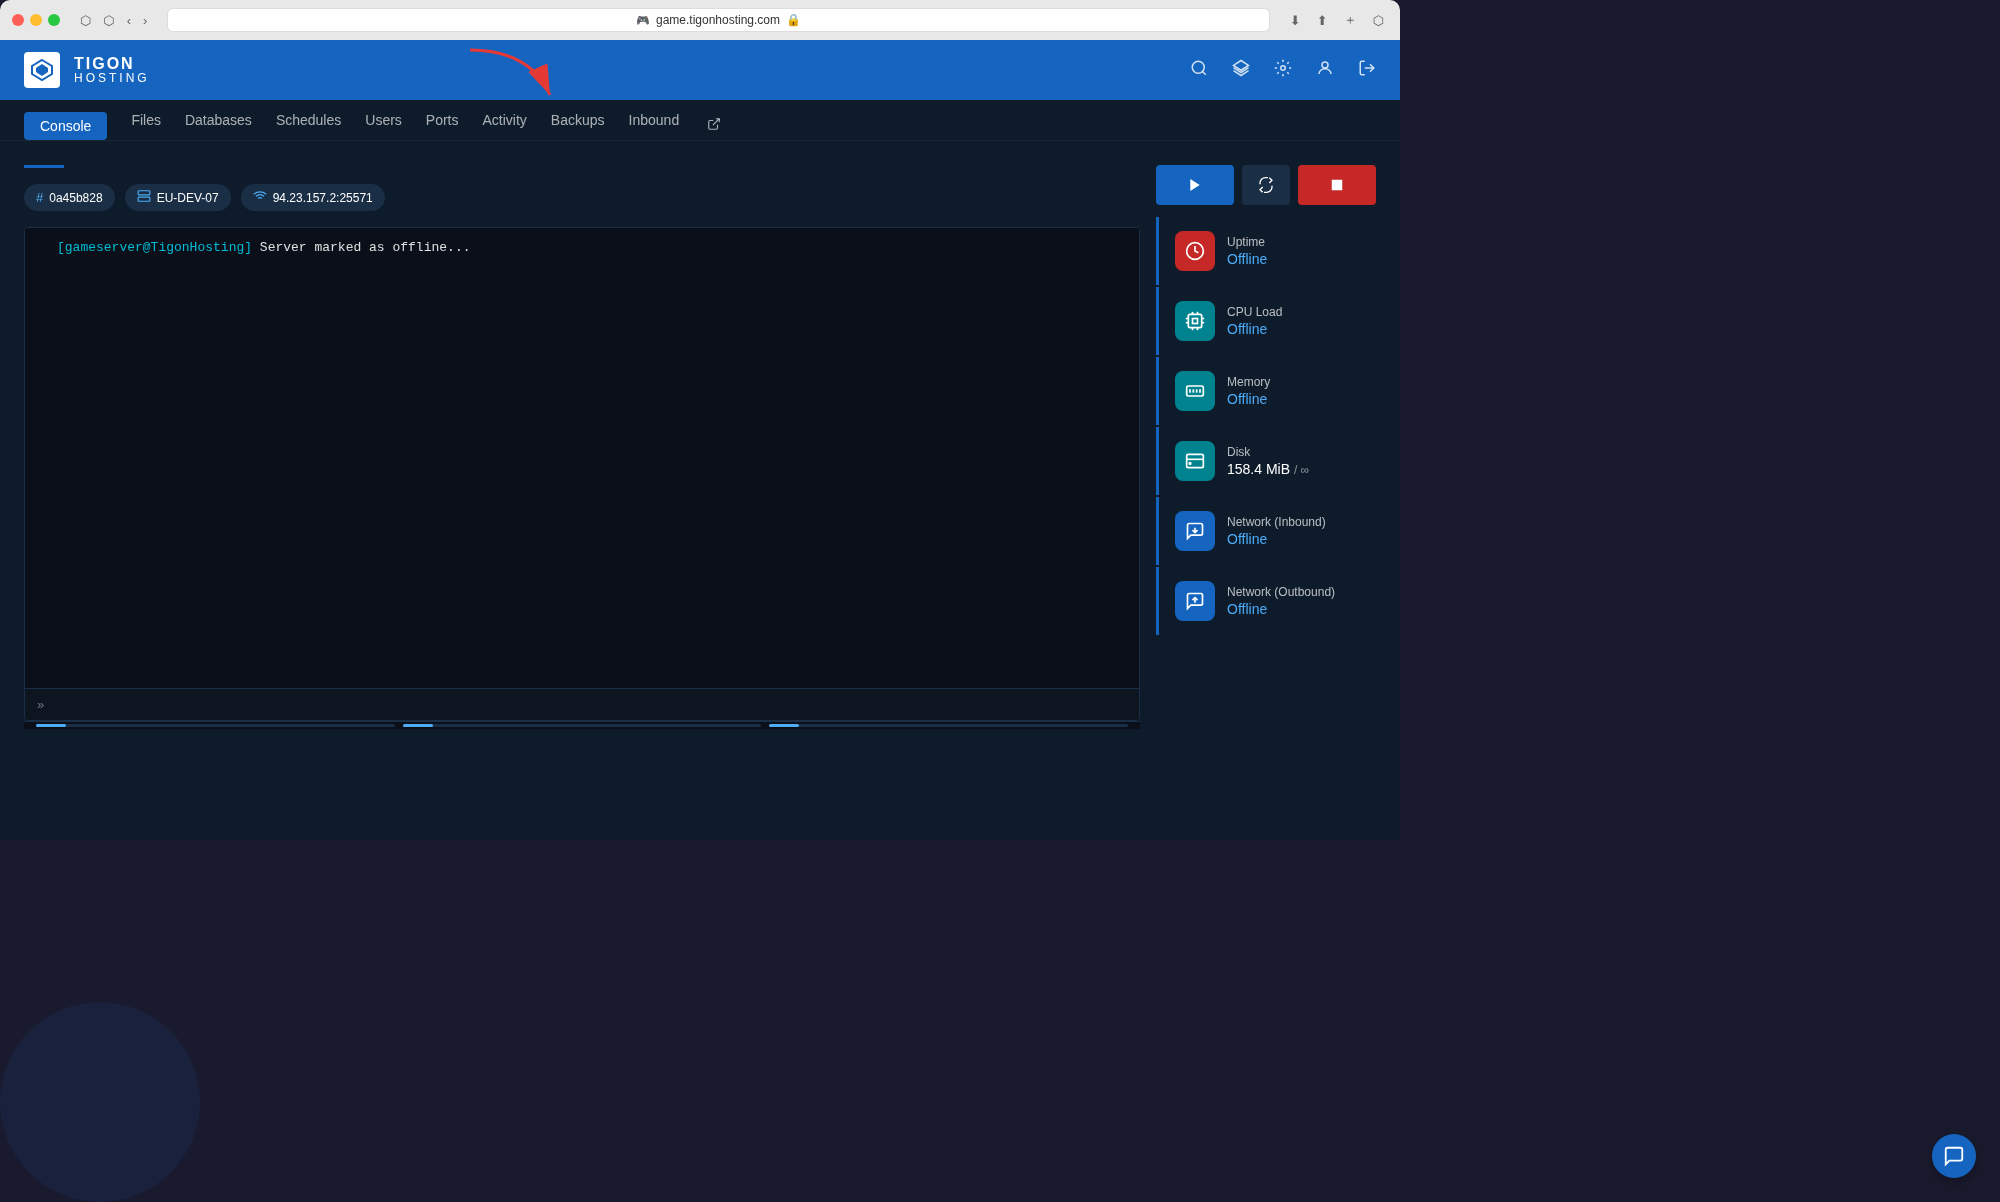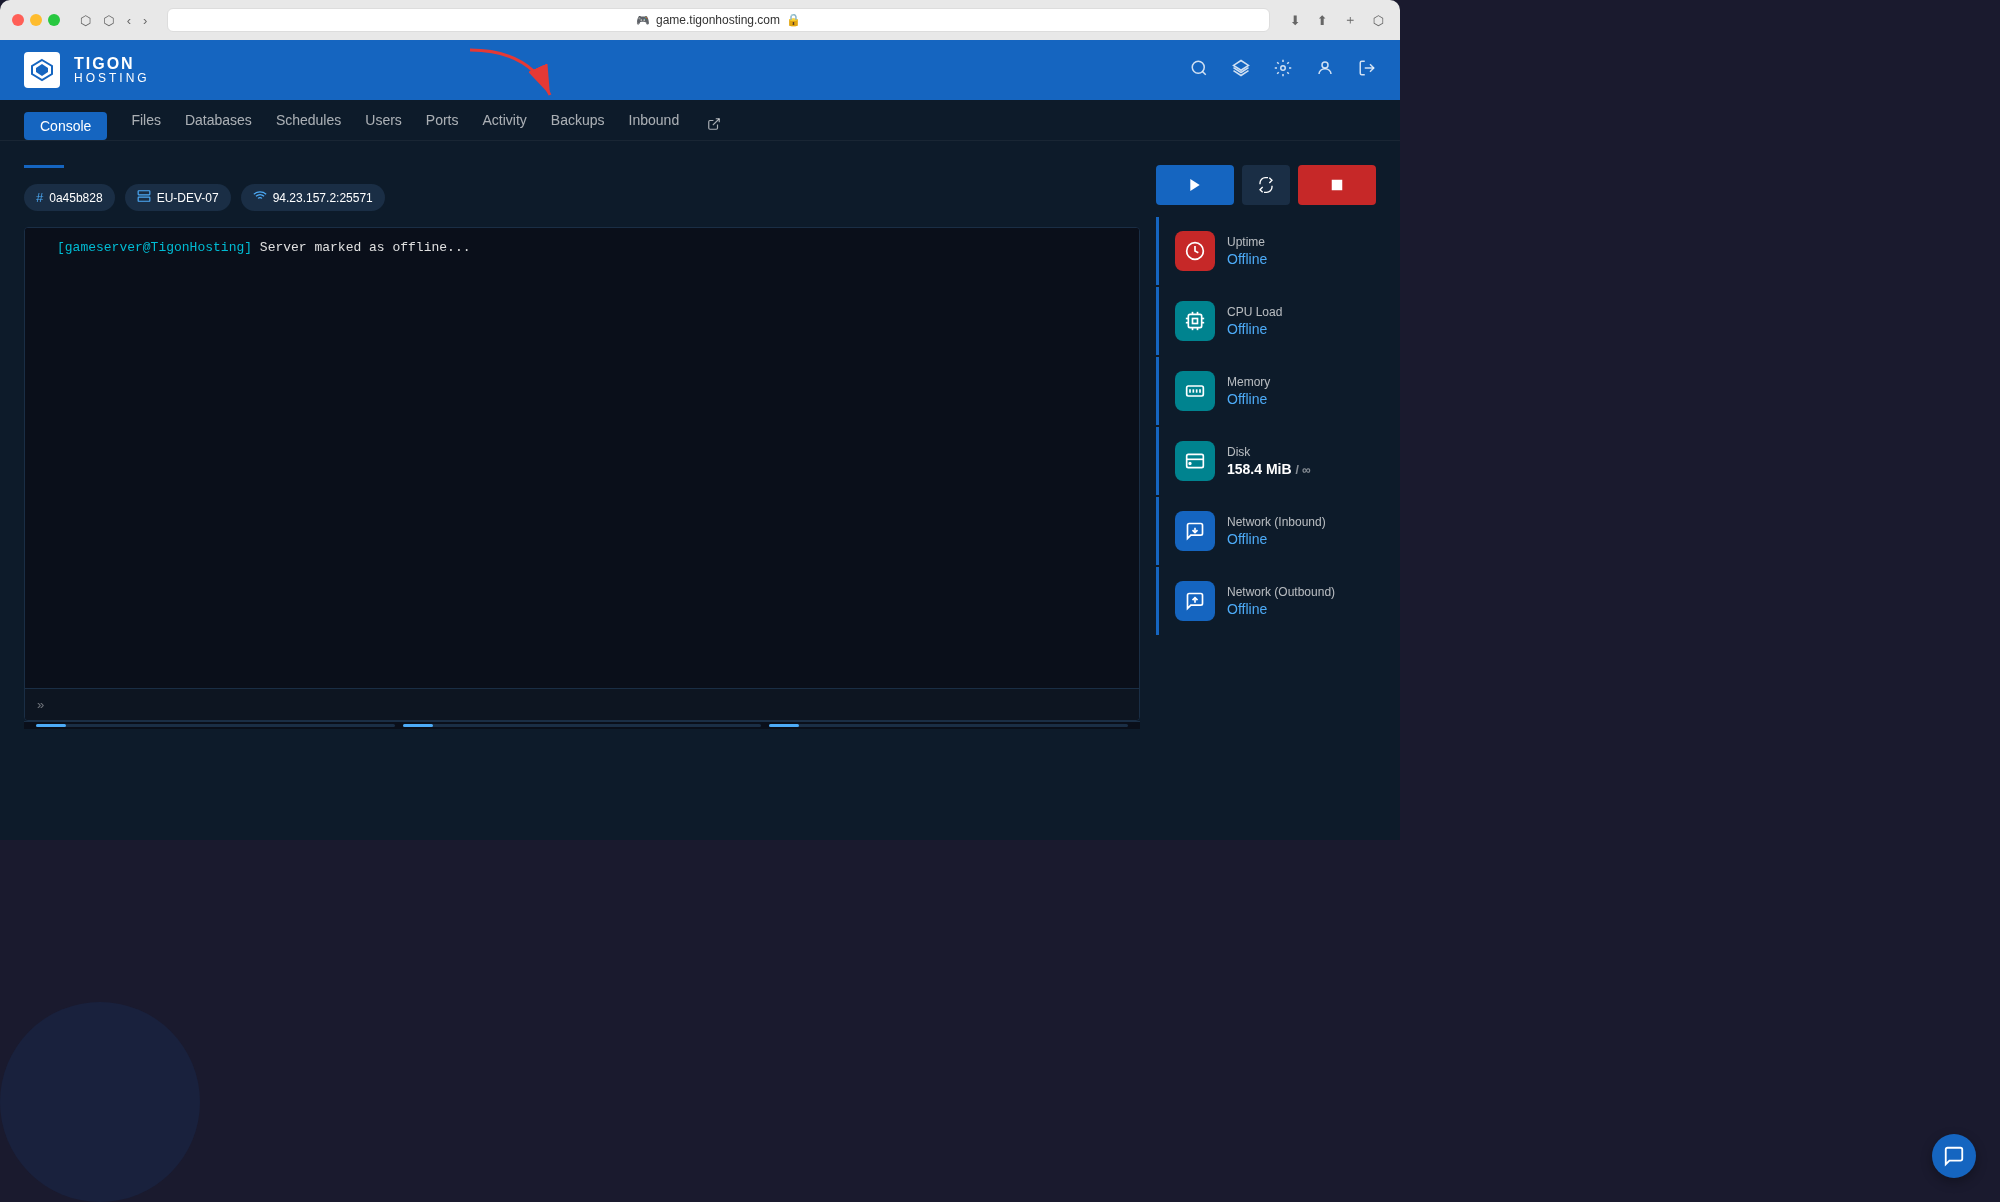--- a/index.html
+++ b/index.html
@@ -335,21 +335,21 @@
       margin-bottom: 2px;
     }
     .stat-value {
       color: #4dabf7;
       font-size: 14px;
       font-weight: 500;
     }
     .stat-value-white {
       color: white;
       font-size: 14px;
-      font-weight: 700;
+      font-weight: 400;
     }
 
     
     .bg-decoration {
       position: fixed;
       left: 0;
       bottom: 0;
       width: 200px;
       height: 200px;
       border-radius: 50%;

